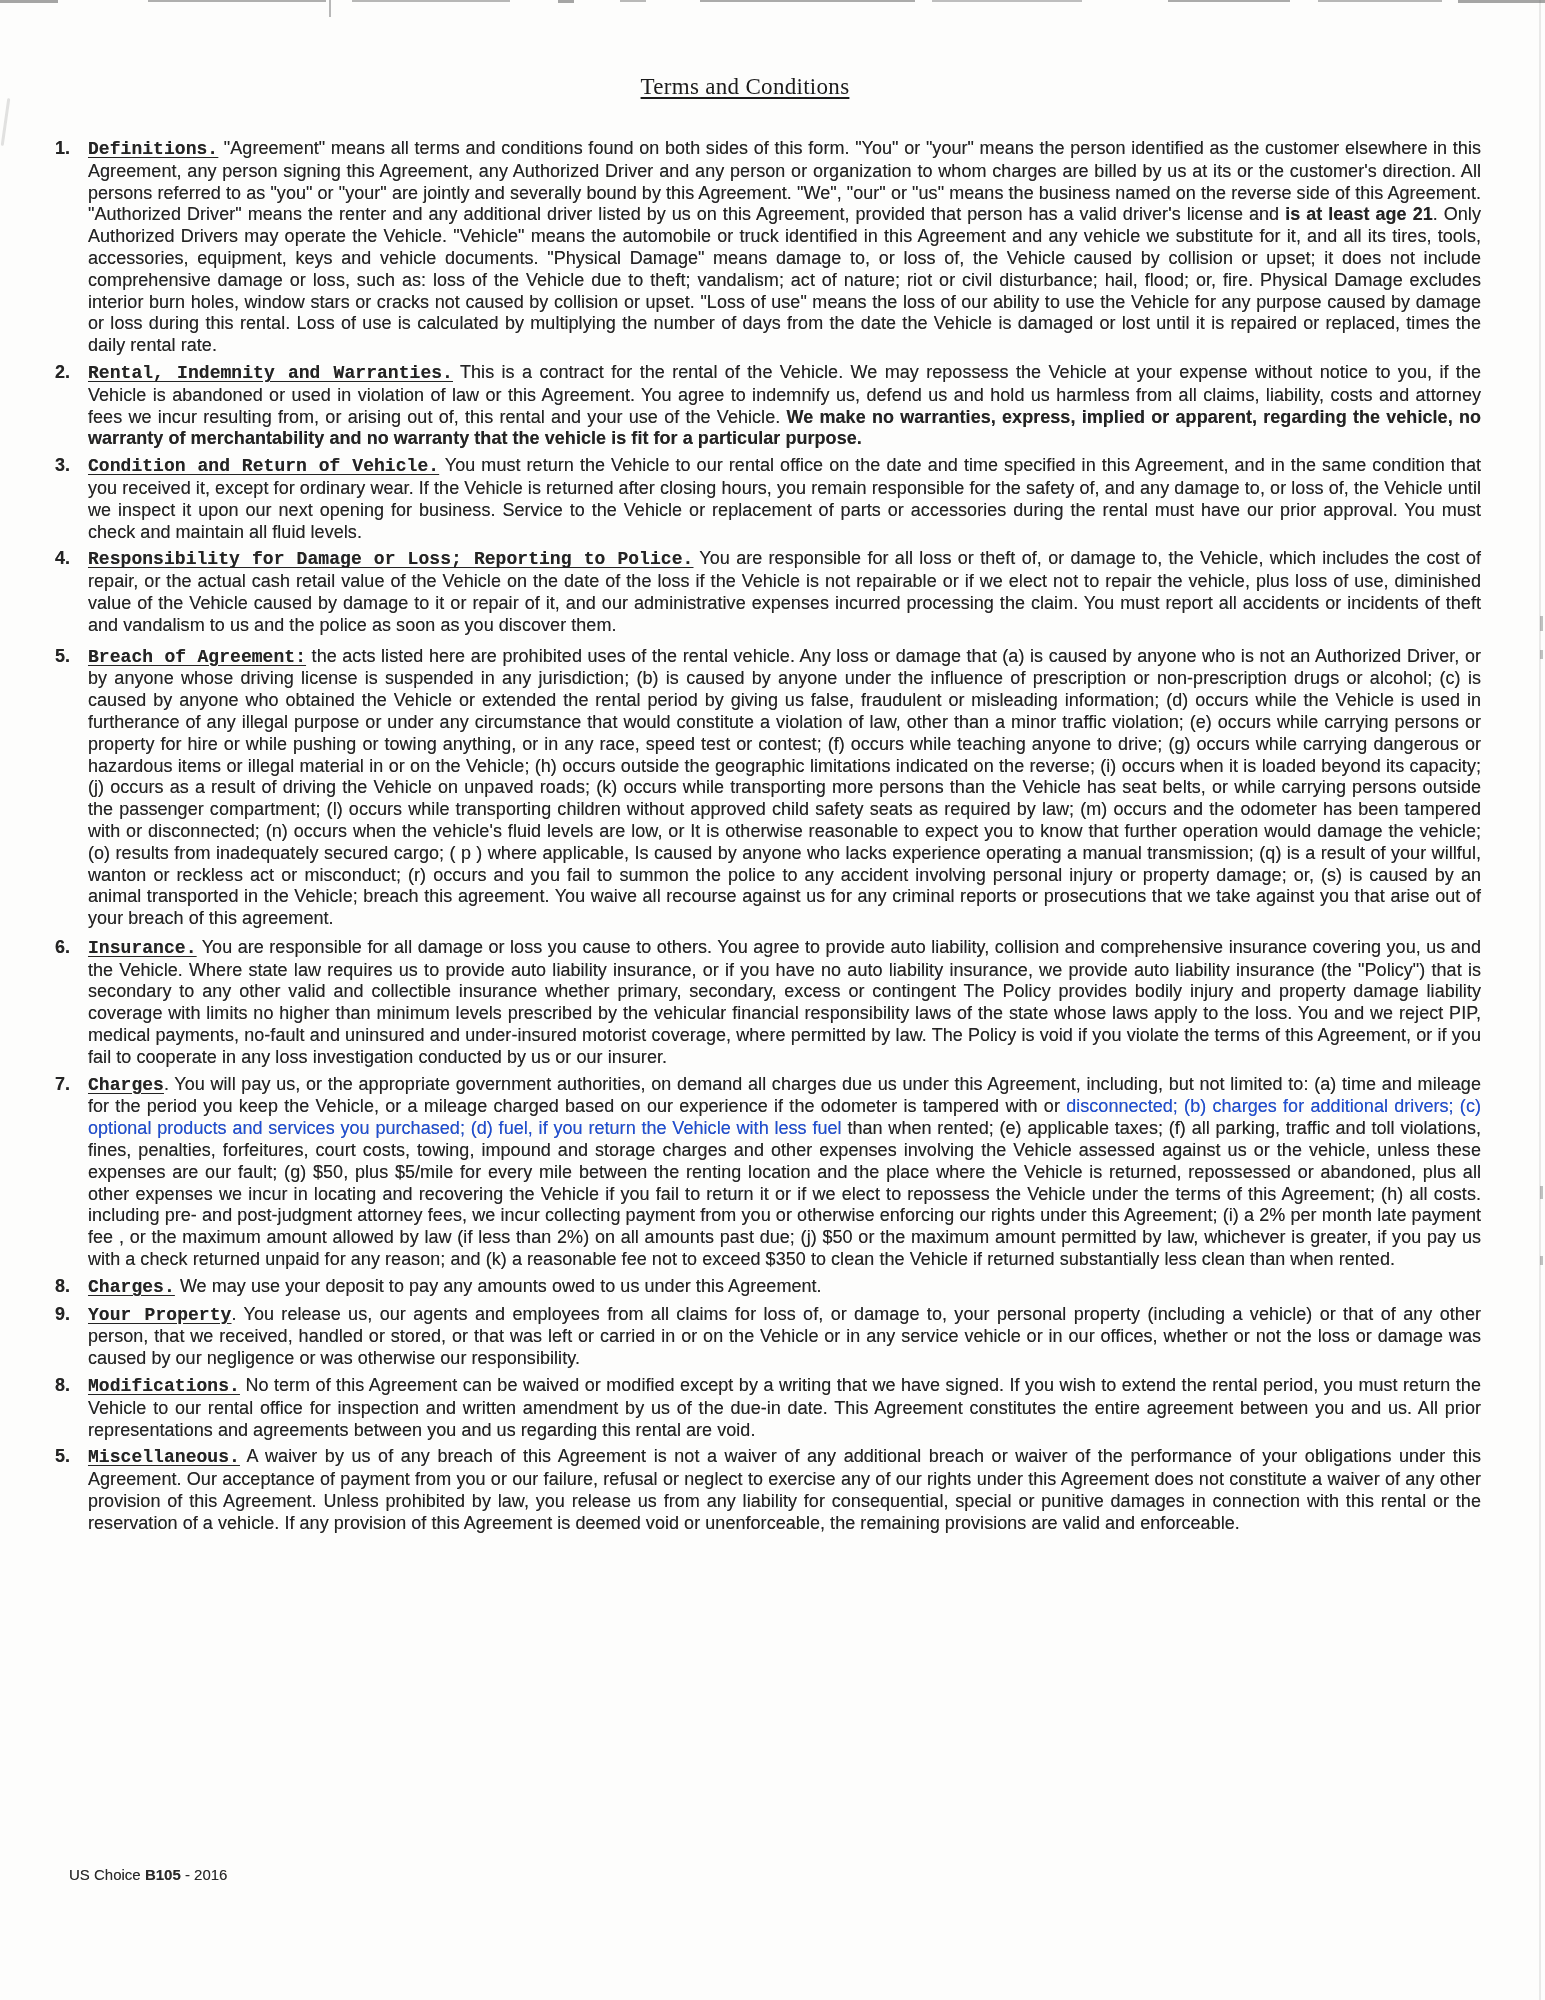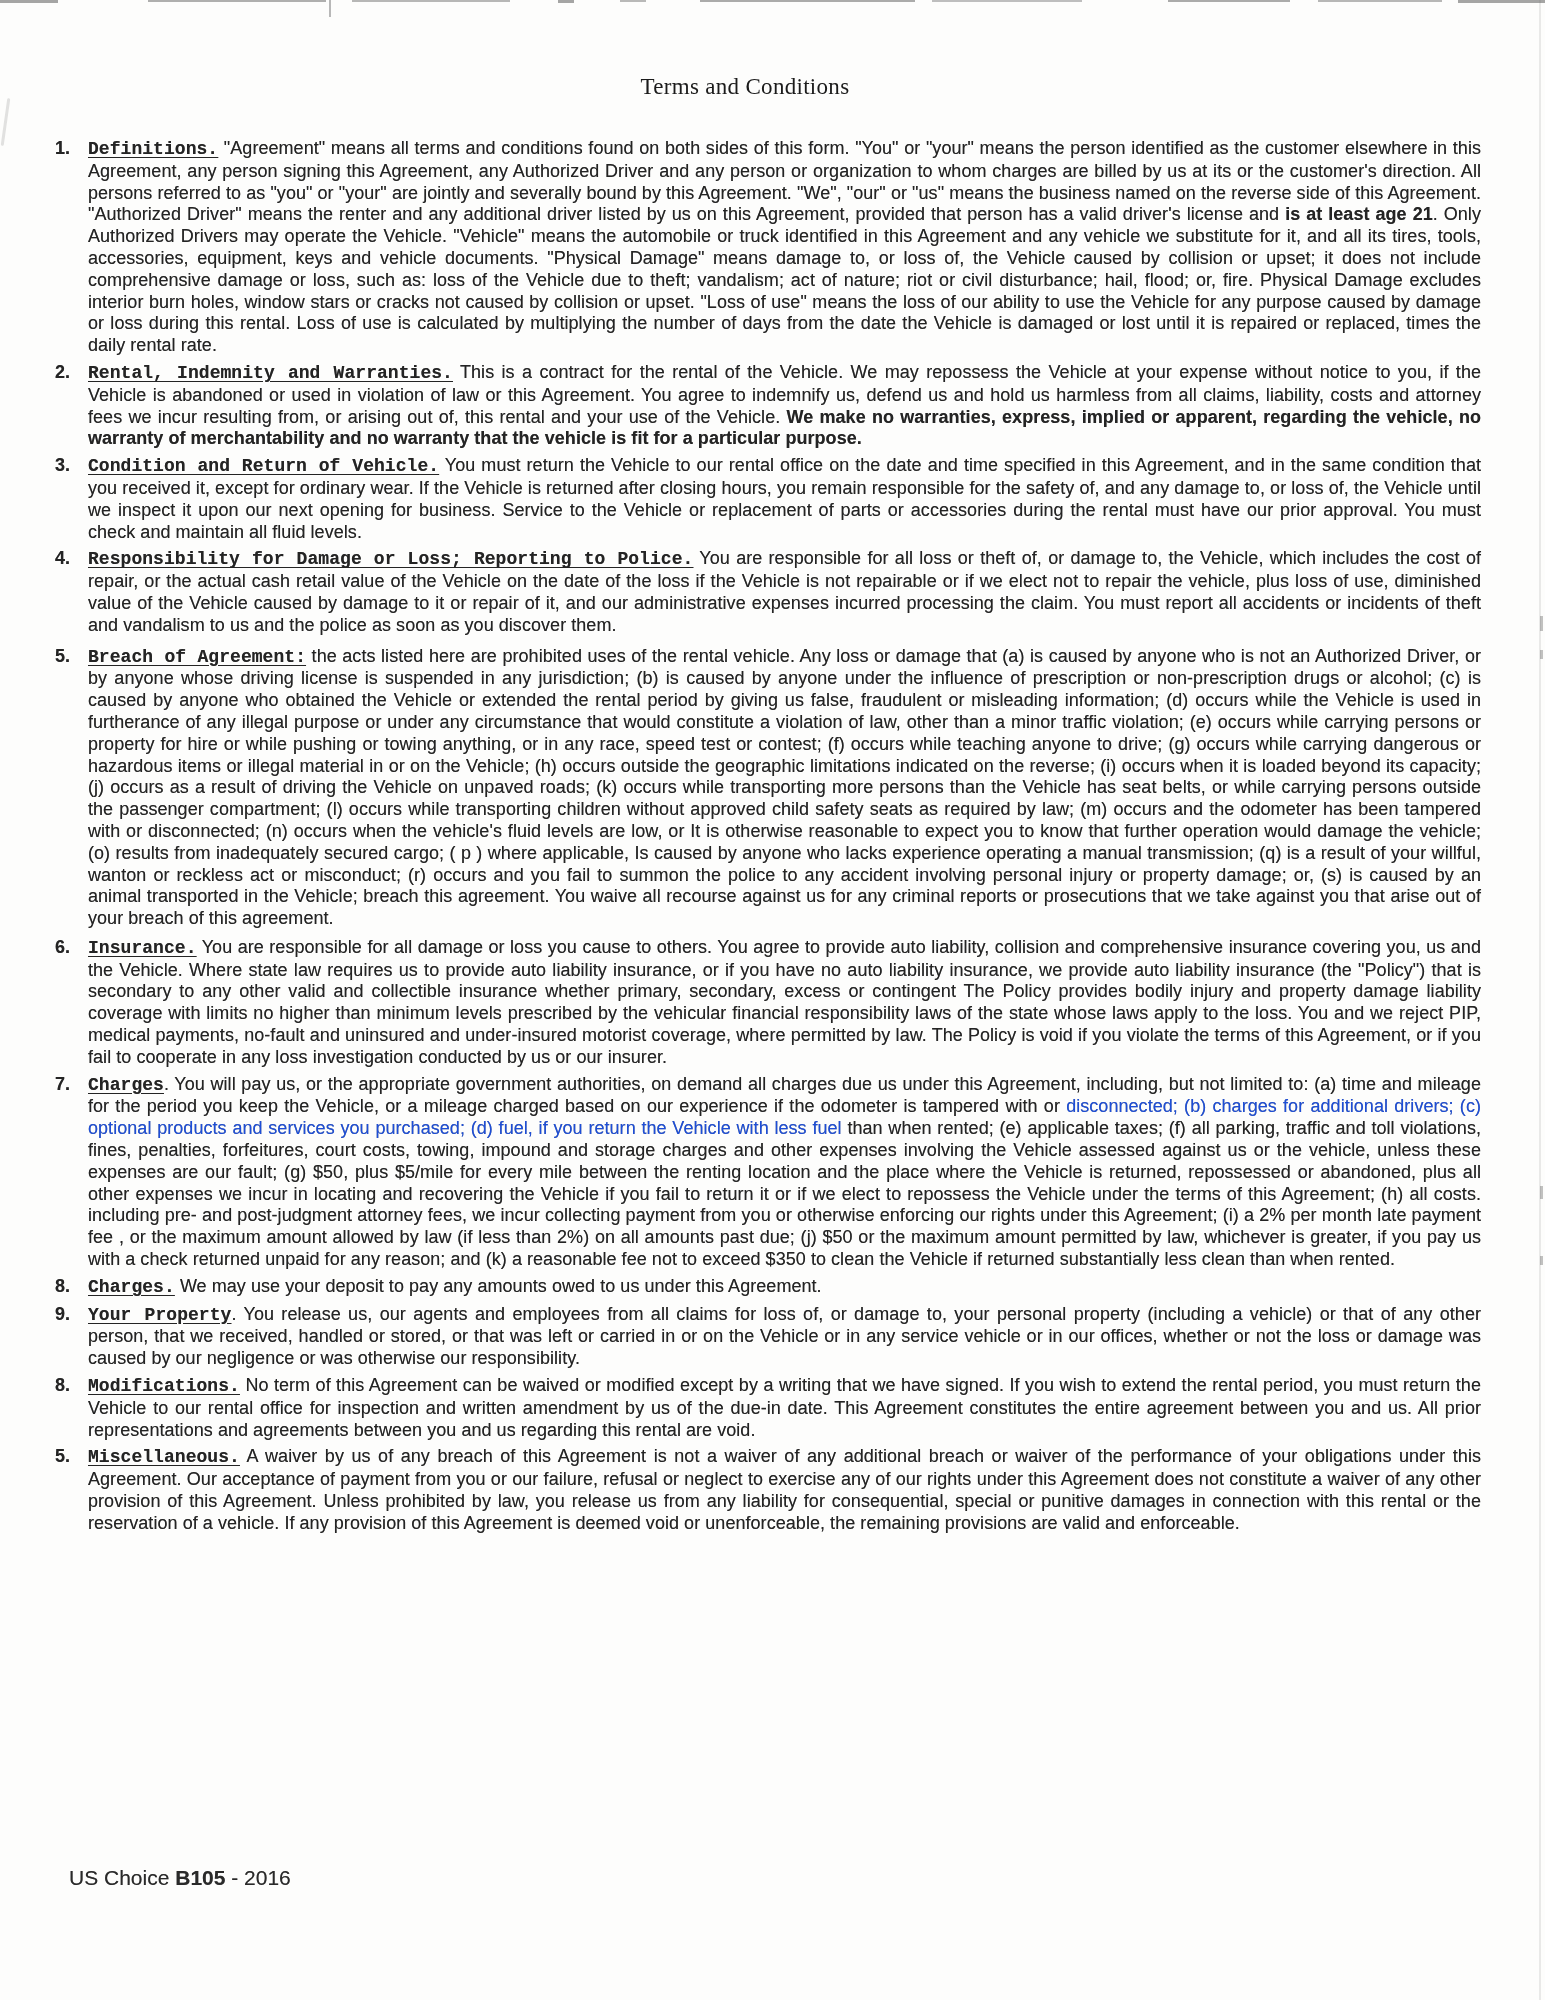--- a/index.html
+++ b/index.html
@@ -14,21 +14,21 @@
   }
   
   .doc-title {
     position:absolute; top:74px; left:0; width:1490px;
     text-align:center;
     font-family:"Liberation Serif","DejaVu Serif",serif;
     font-size:23px;
     color:#1b1b1b;
     letter-spacing:0.3px;
   }
-  .doc-title .underlined { text-underline-offset:3px; }
+  .doc-title .underlined { text-decoration:underline; text-underline-offset:3px; }
 
   
   .terms {
     position:absolute; top:138px; left:55px; width:1426px;
     text-shadow:0 0 0.5px rgba(30,30,30,0.5);
   }
   .section { display:flex; margin-bottom:5px; }
   .section:nth-child(5) { margin-top:9px; }
   .section:nth-child(6) { margin-top:7px; }
   .section:nth-child(7) { margin-top:4px; }
@@ -45,21 +45,21 @@
     letter-spacing:0.05px;
     color:#242424;
   }
   .run.heading { font-weight:bold; text-decoration:underline; text-underline-offset:2.5px;font-family:Liberation Mono, monospace; }
   .run.bold { font-weight:bold; }
   .run.faded { color:#1d4ed8; filter:blur(0.45px); }
 
   
   .footer {
     position:absolute; left:69px; top:1866px;
-    font-size:21px; color:#2a2a2a;
+    font-size:15px; color:#2a2a2a;
     text-shadow:0 0 0.5px rgba(30,30,30,0.45);
   }
   .footer .code { font-weight:bold; }
 
   
   .artifact { position:absolute; pointer-events:none; }
   .seg { position:absolute; top:0; background:#3a3a3a; }
   .seg.s1  { left:0;    width:58px;  height:3px; opacity:.45; }
   .seg.s2  { left:148px;width:178px; height:2px; opacity:.40; }
   .seg.s3  { left:352px;width:158px; height:2px; opacity:.36; }

